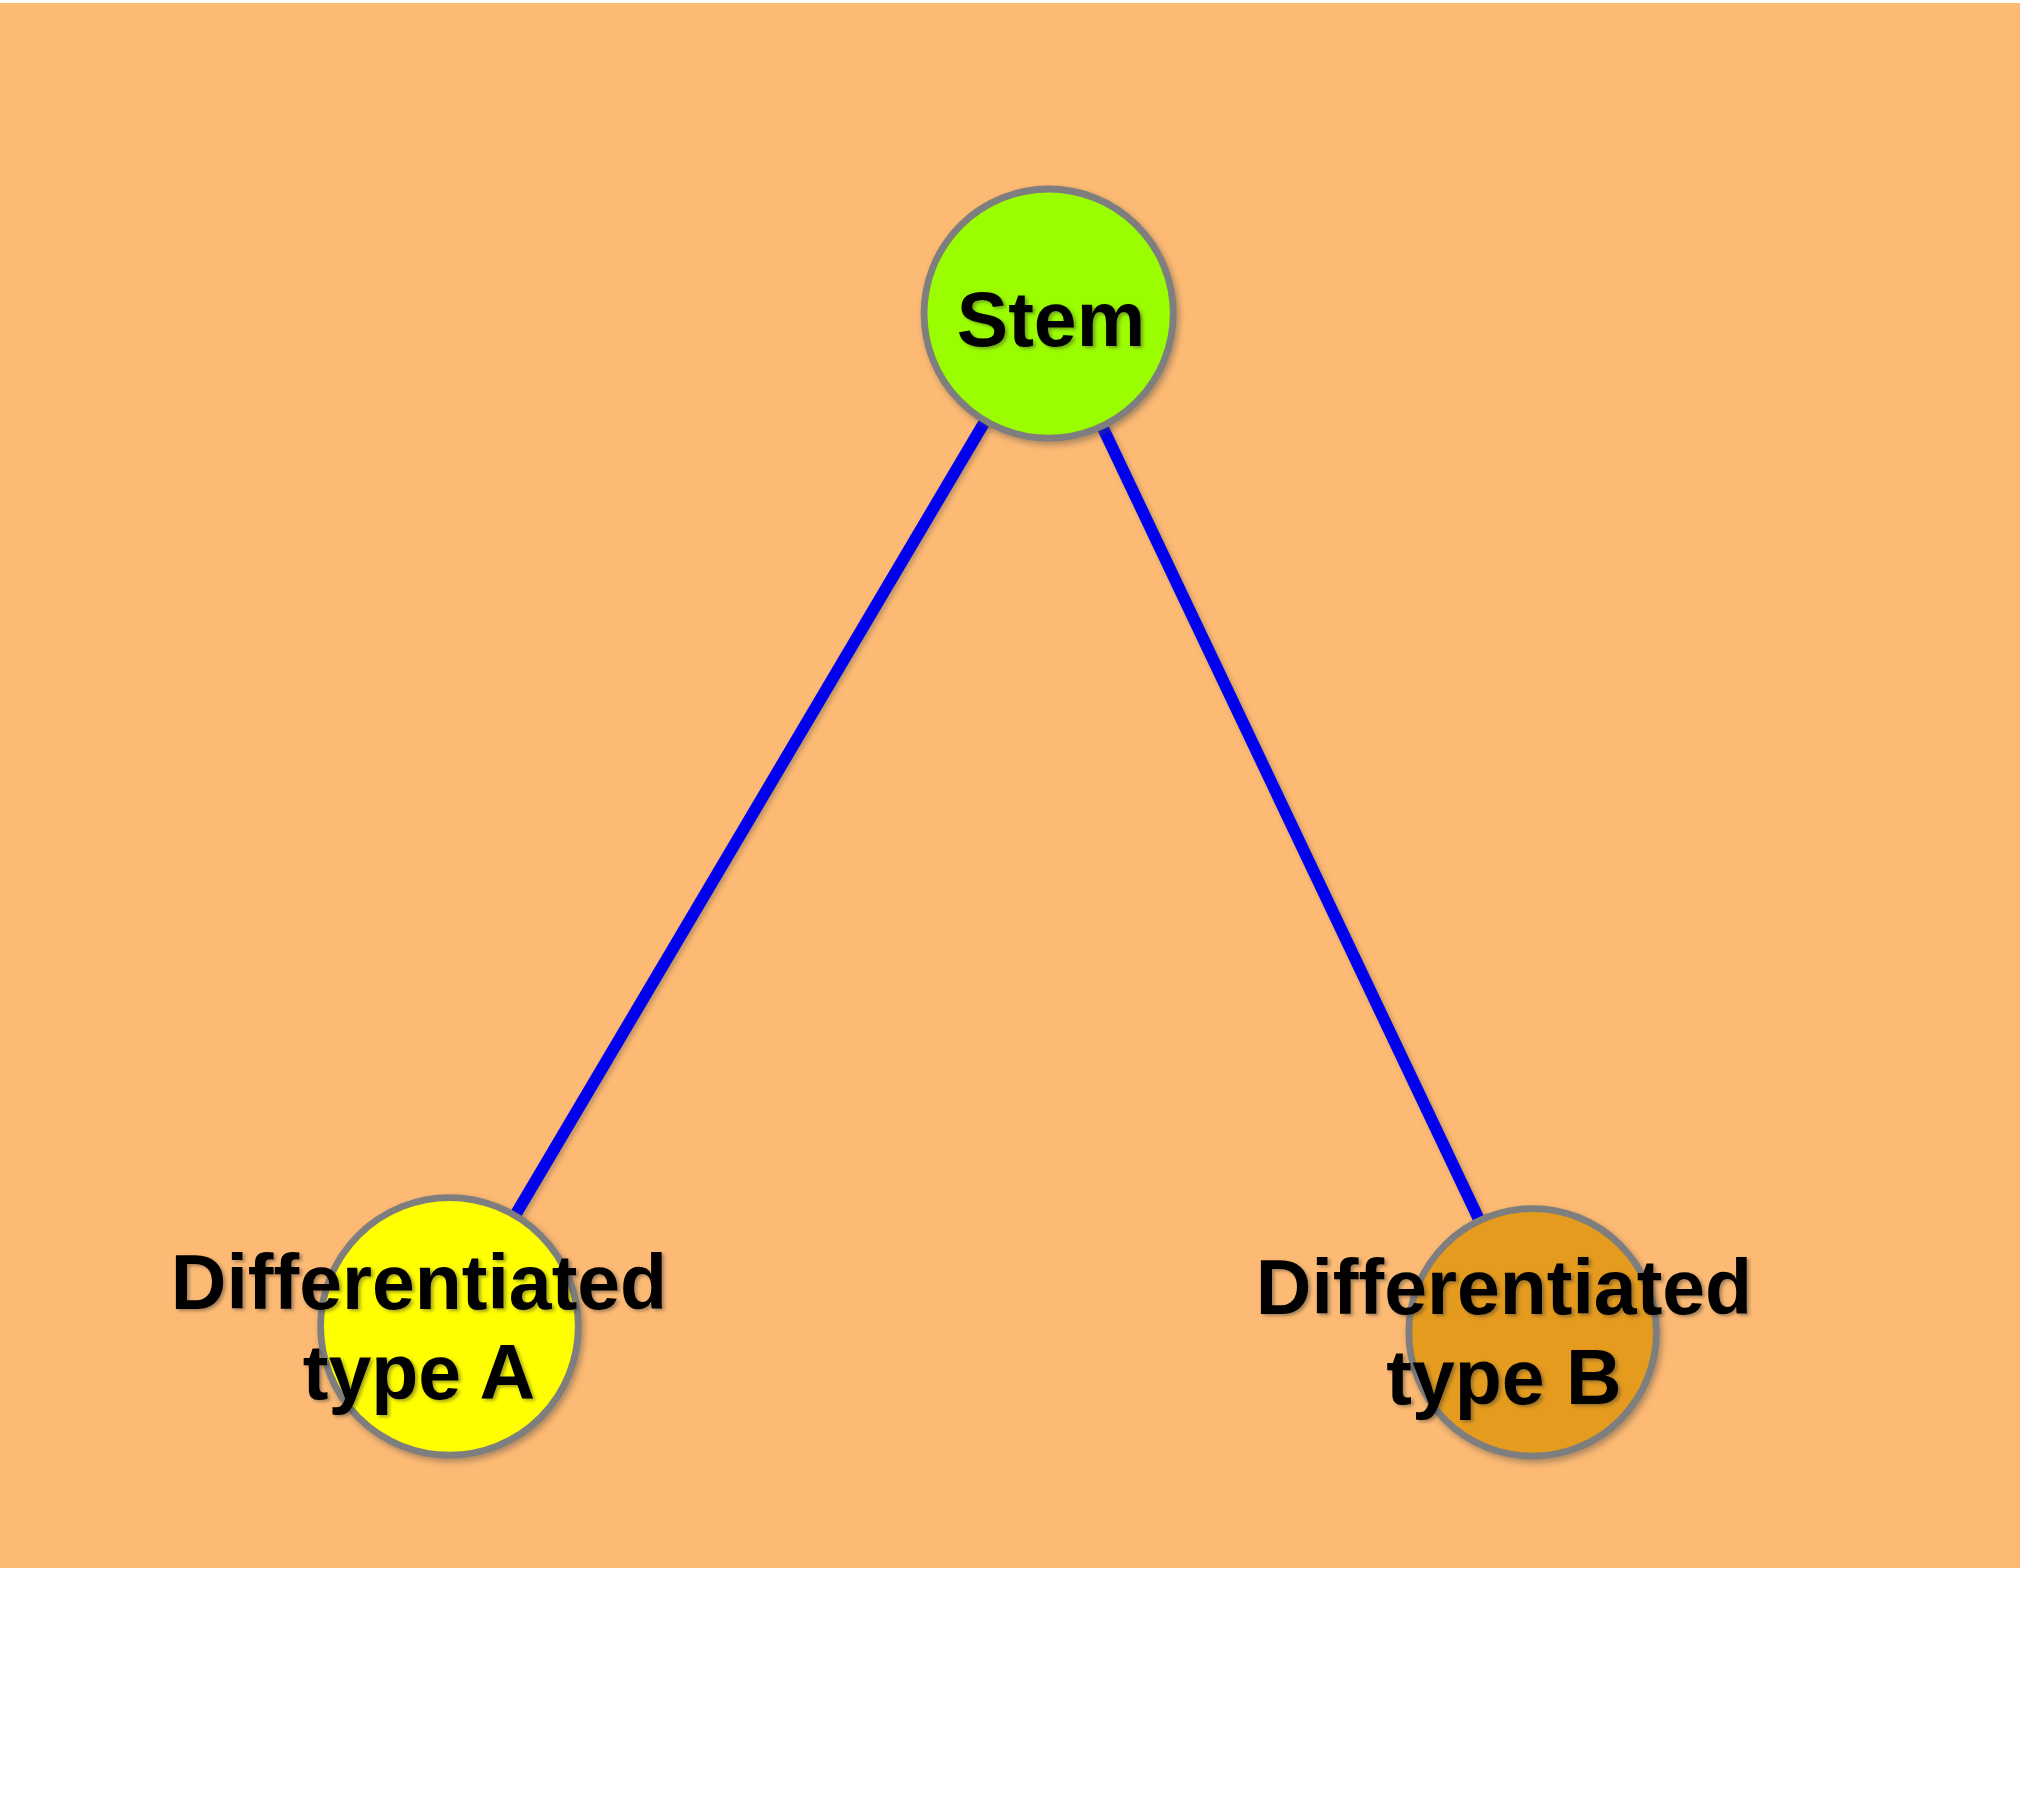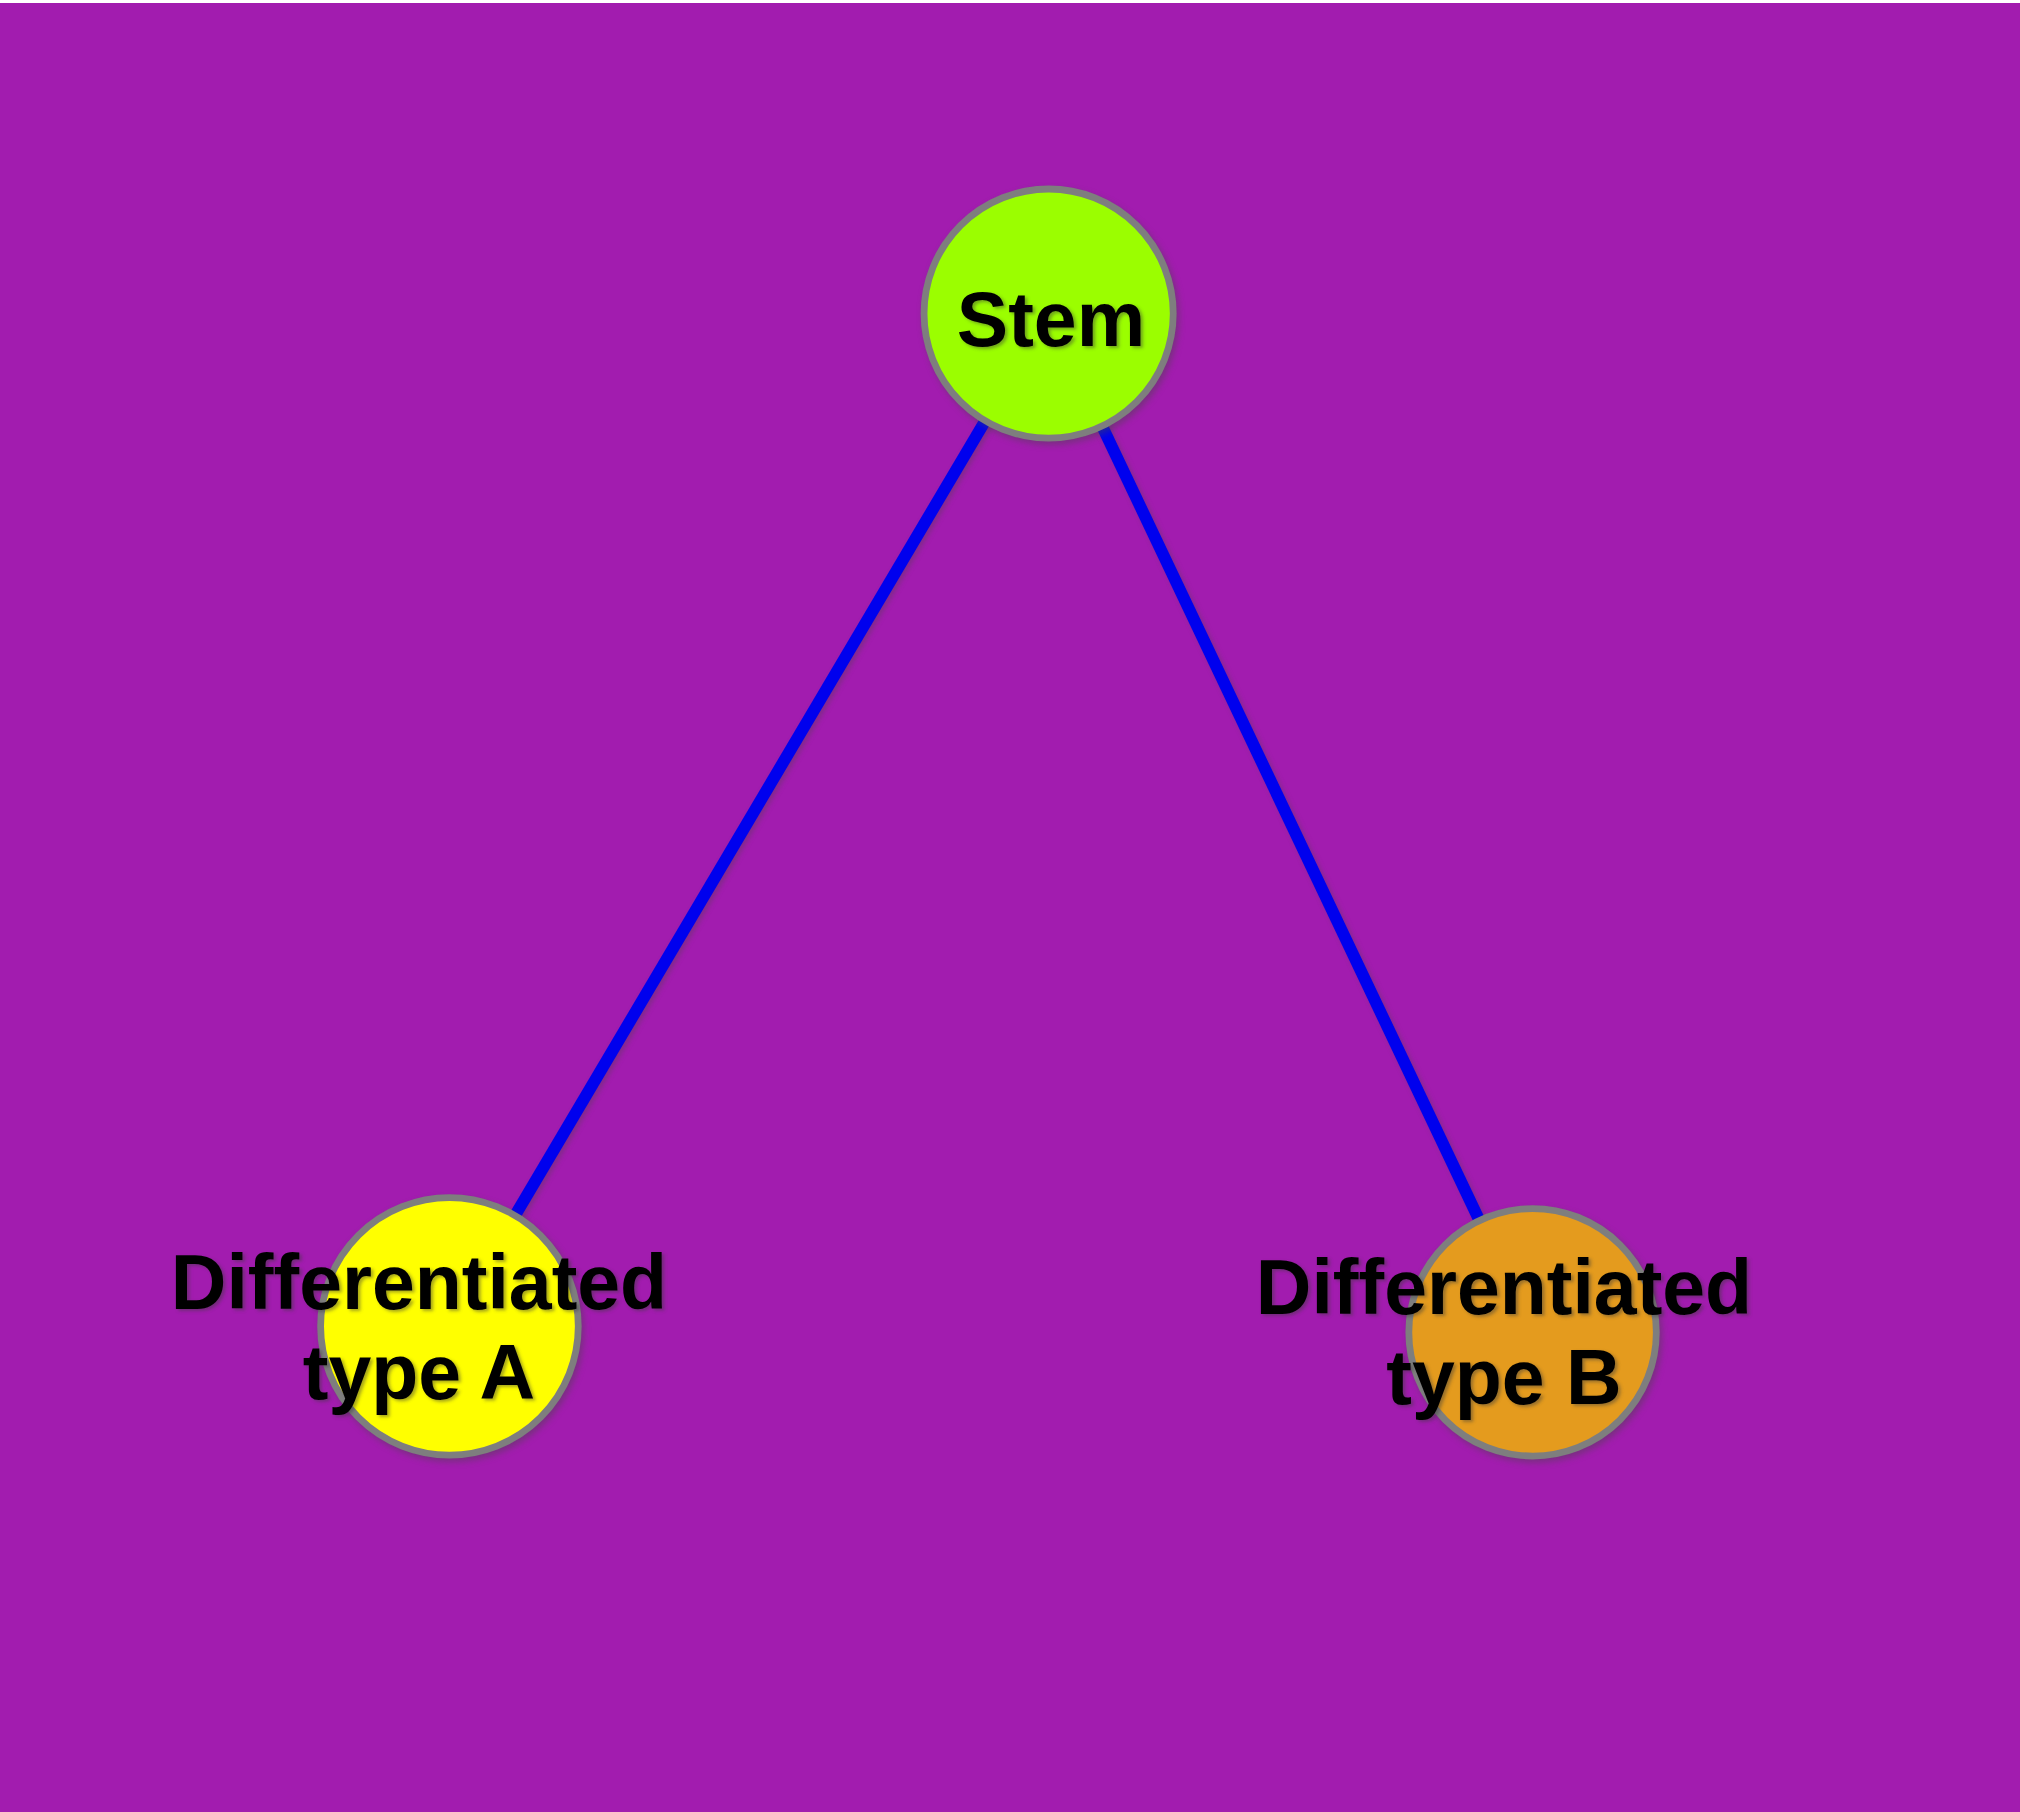--- a/index.html
+++ b/index.html
@@ -3,22 +3,22 @@
   <meta charset="utf-8">
   <style>
     html, body {
       margin: 0;
       padding: 0;
       background: #ffffff;
     }
     #canvas {
       position: relative;
       width: 2021px;
-      height: 1812px;
-      background: #a21caf;
+      height: 1568px;
+      background: #fdba74;
       overflow: hidden;
       font-family: "Liberation Sans", sans-serif;
     }
     #top-strip {
       position: absolute;
       top: 0; left: 0;
       width: 100%;
       height: 3.4px;
       background: #FFFFFF;
     }

